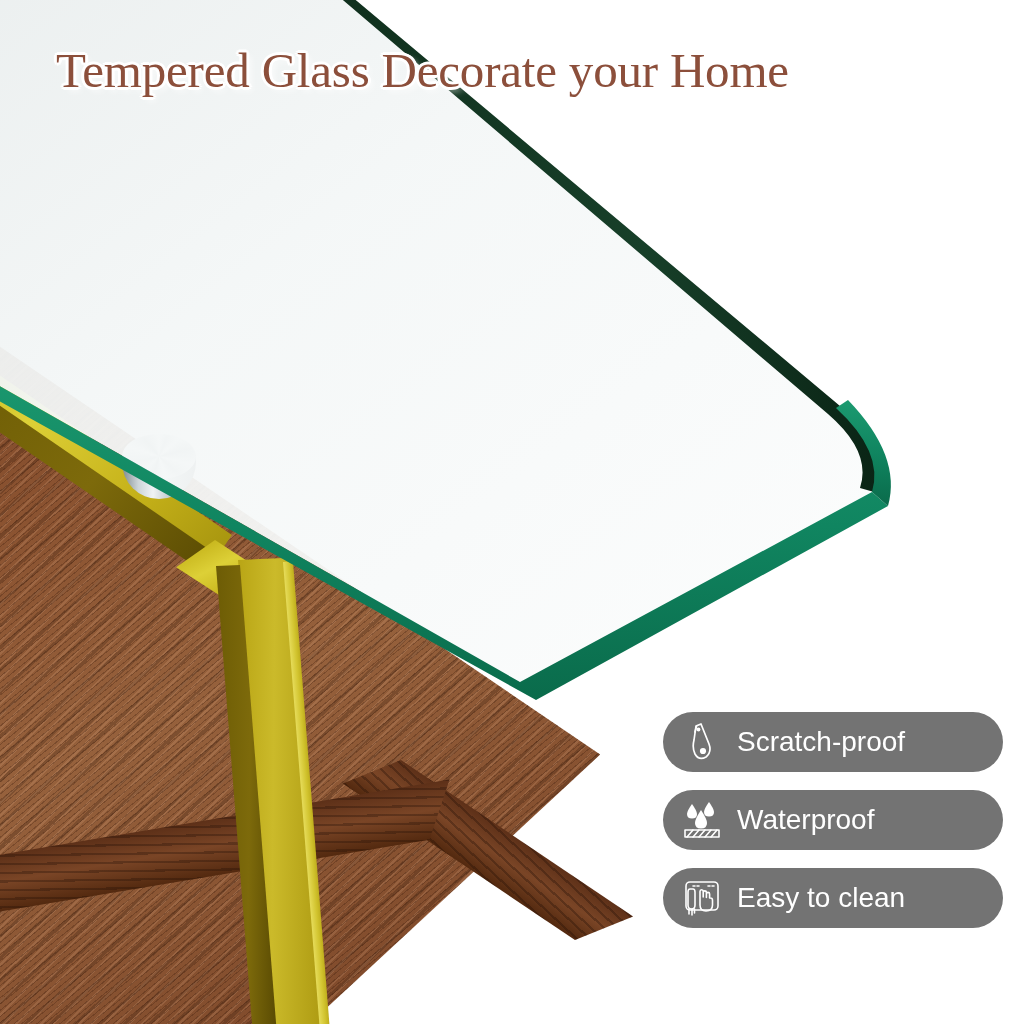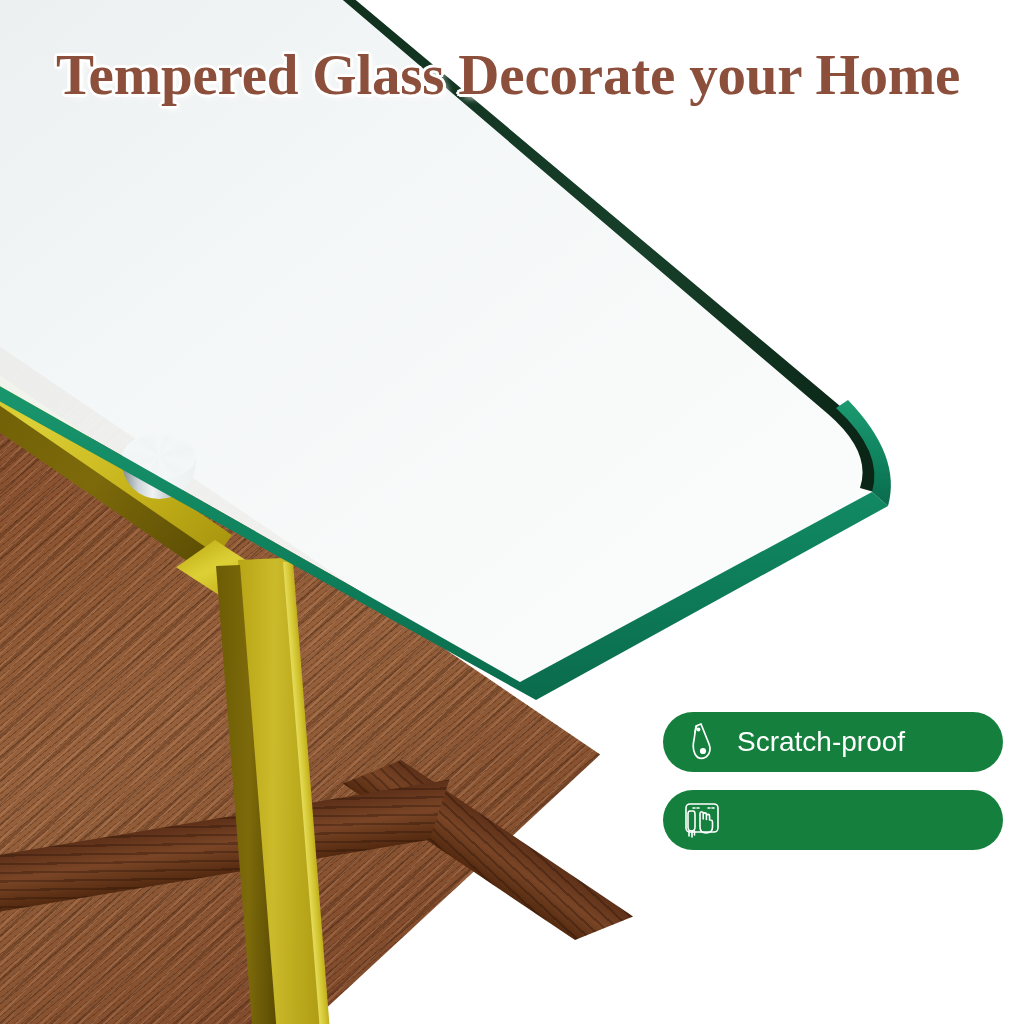--- a/index.html
+++ b/index.html
@@ -75,22 +75,22 @@
     position: absolute;
     background: linear-gradient(90deg, #7f8a8f 0%, #cdd5d8 22%, #f0f3f4 42%, #c2cacd 64%, #8d979b 84%, #6d7579 100%);
   }
 
   
   #headline {
     position: absolute;
     left: 56px;
     top: 42px;
     font-family: "Liberation Serif", "DejaVu Serif", serif;
-    font-weight: bold;
-    font-size: 57px;
+    font-weight: normal;
+    font-size: 49px;
     letter-spacing: -0.2px;
     white-space: nowrap;
     color: #8c4f3b;
     text-shadow:
       2px 0 0 #fff, -2px 0 0 #fff, 0 2px 0 #fff, 0 -2px 0 #fff,
       2px 2px 0 #fff, -2px -2px 0 #fff, 2px -2px 0 #fff, -2px 2px 0 #fff,
       3px 0 0 #fff, -3px 0 0 #fff, 0 3px 0 #fff, 0 -3px 0 #fff,
       4px 4px 6px rgba(255,255,255,0.9);
   }
 
@@ -100,21 +100,21 @@
     left: 663px;
     top: 712px;
     width: 340px;
     display: flex;
     flex-direction: column;
     gap: 18px;
   }
   .badge {
     height: 60px;
     border-radius: 30px;
-    background: #15803d;
+    background: #737373;
     display: flex;
     align-items: center;
     padding-left: 16px;
     box-sizing: border-box;
   }
   .badge-icon {
     width: 46px;
     height: 44px;
     flex: 0 0 46px;
     display: flex;
@@ -212,31 +212,44 @@
           <path d="M9 4 L14 2 L22 22 Q25 30 19 35 Q12 39 8 32 Q5 26 7 18 Z"></path>
           <circle cx="11.5" cy="7.5" r="1.9" fill="#ffffff" stroke="none"></circle>
           <circle cx="16" cy="29" r="3.1" fill="#ffffff" stroke="none"></circle>
           <path d="M9.5 4.5 L8 10"></path>
         </svg>
       </span>
       <span class="badge-label">Scratch-proof</span>
     </div>
 
 
+    <div class="badge">
+      <span class="badge-icon">
+        <svg width="40" height="40" viewBox="0 0 40 40" fill="none" stroke="#ffffff" stroke-width="1.6" stroke-linecap="round" stroke-linejoin="round">
+          <path d="M10 4 Q15 11 15 14 Q15 18.5 10 18.5 Q5 18.5 5 14 Q5 11 10 4 Z" fill="#ffffff" stroke="none"></path>
+          <path d="M27 2 Q32 9 32 12 Q32 16.5 27 16.5 Q22 16.5 22 12 Q22 9 27 2 Z" fill="#ffffff" stroke="none"></path>
+          <path d="M19 10 Q25 19 25 23 Q25 28.5 19 28.5 Q13 28.5 13 23 Q13 19 19 10 Z" fill="#ffffff" stroke="none"></path>
+          <rect x="3" y="30" width="34" height="7" fill="none"></rect>
+          <path d="M5 37 L11 30 M11 37 L17 30 M17 37 L23 30 M23 37 L29 30 M29 37 L35 30"></path>
+        </svg>
+      </span>
+      <span class="badge-label">Waterproof</span>
+    </div>
 
     <div class="badge">
       <span class="badge-icon">
         <svg width="40" height="40" viewBox="0 0 40 40" fill="none" stroke="#ffffff" stroke-width="1.6" stroke-linecap="round" stroke-linejoin="round">
           <rect x="4" y="4" width="32" height="28" rx="4" fill="none"></rect>
           <path d="M11 8 L13 8 M15 8 L17 8 M26 8 L28 8 M30 8 L32 8"></path>
           <path d="M8 11 Q6 11 6 14 L6 27 Q6 31 9.5 31 Q13 31 13 27 L13 14 Q13 11 11 11 Z" fill="none"></path>
           <path d="M7 31 L7 36 M10 31 L10 37 M12.5 31 L12.5 35"></path>
           <path d="M18 20 L18 13.5 Q18 11.8 19.6 11.8 Q21.2 11.8 21.2 13.5 L21.2 19
                    L21.2 14.5 Q21.2 12.9 22.8 12.9 Q24.4 12.9 24.4 14.5 L24.4 19.5
                    L24.4 16 Q24.4 14.4 26 14.4 Q27.6 14.4 27.6 16 L27.6 20
                    Q30.5 19.5 30.5 22.5 L30.5 27 Q30.5 33 24 33 Q18 33 18 27 Z" fill="none"></path>
         </svg>
       </span>
+      <span class="badge-label">Easy to clean</span>
     </div>
 
   </div>
 
 </div>
 
 </body></html>

